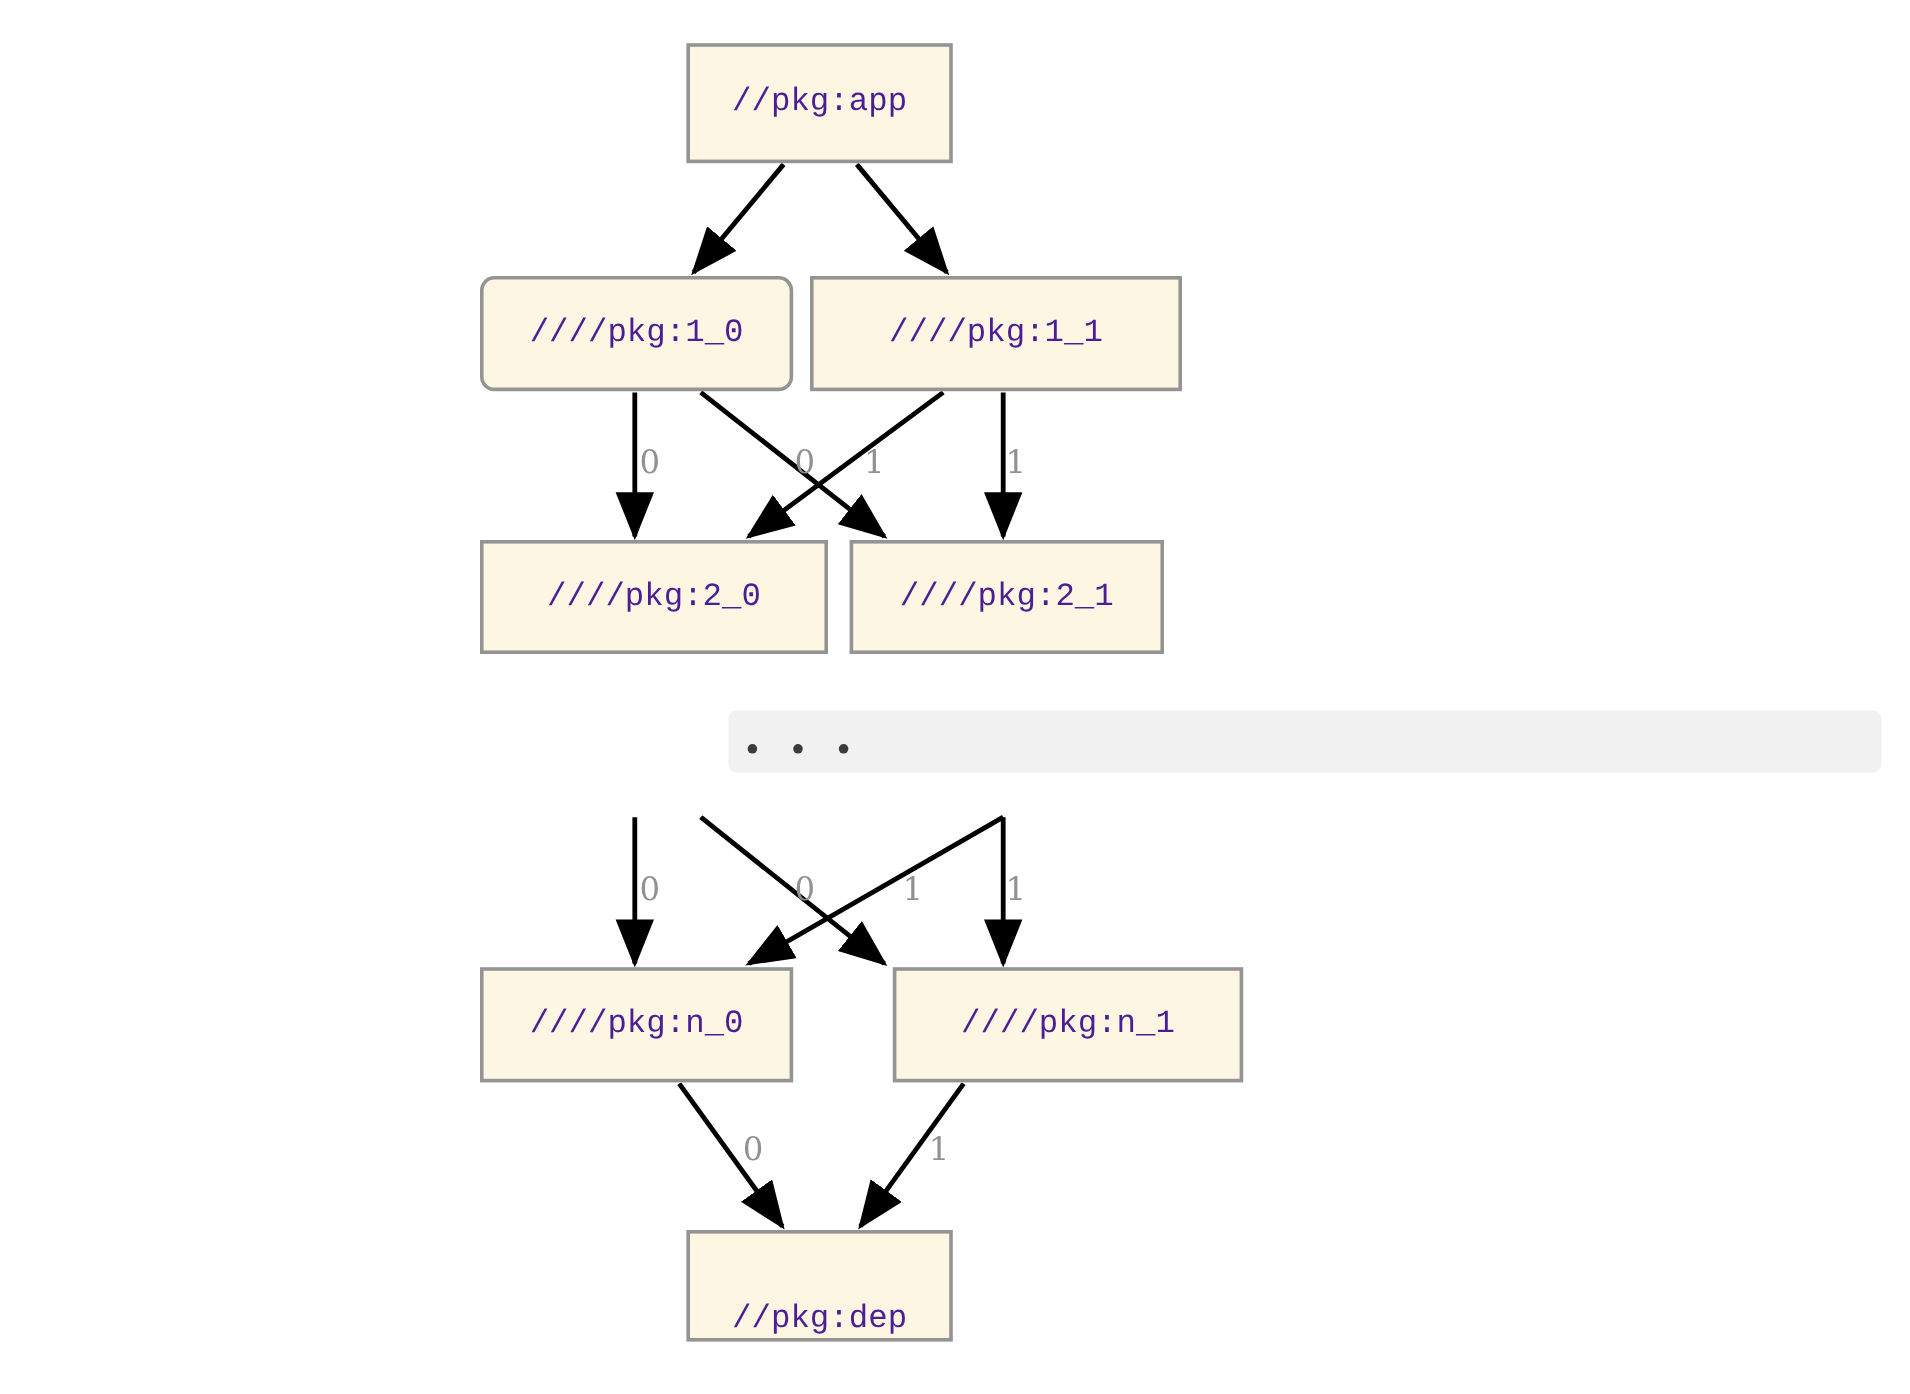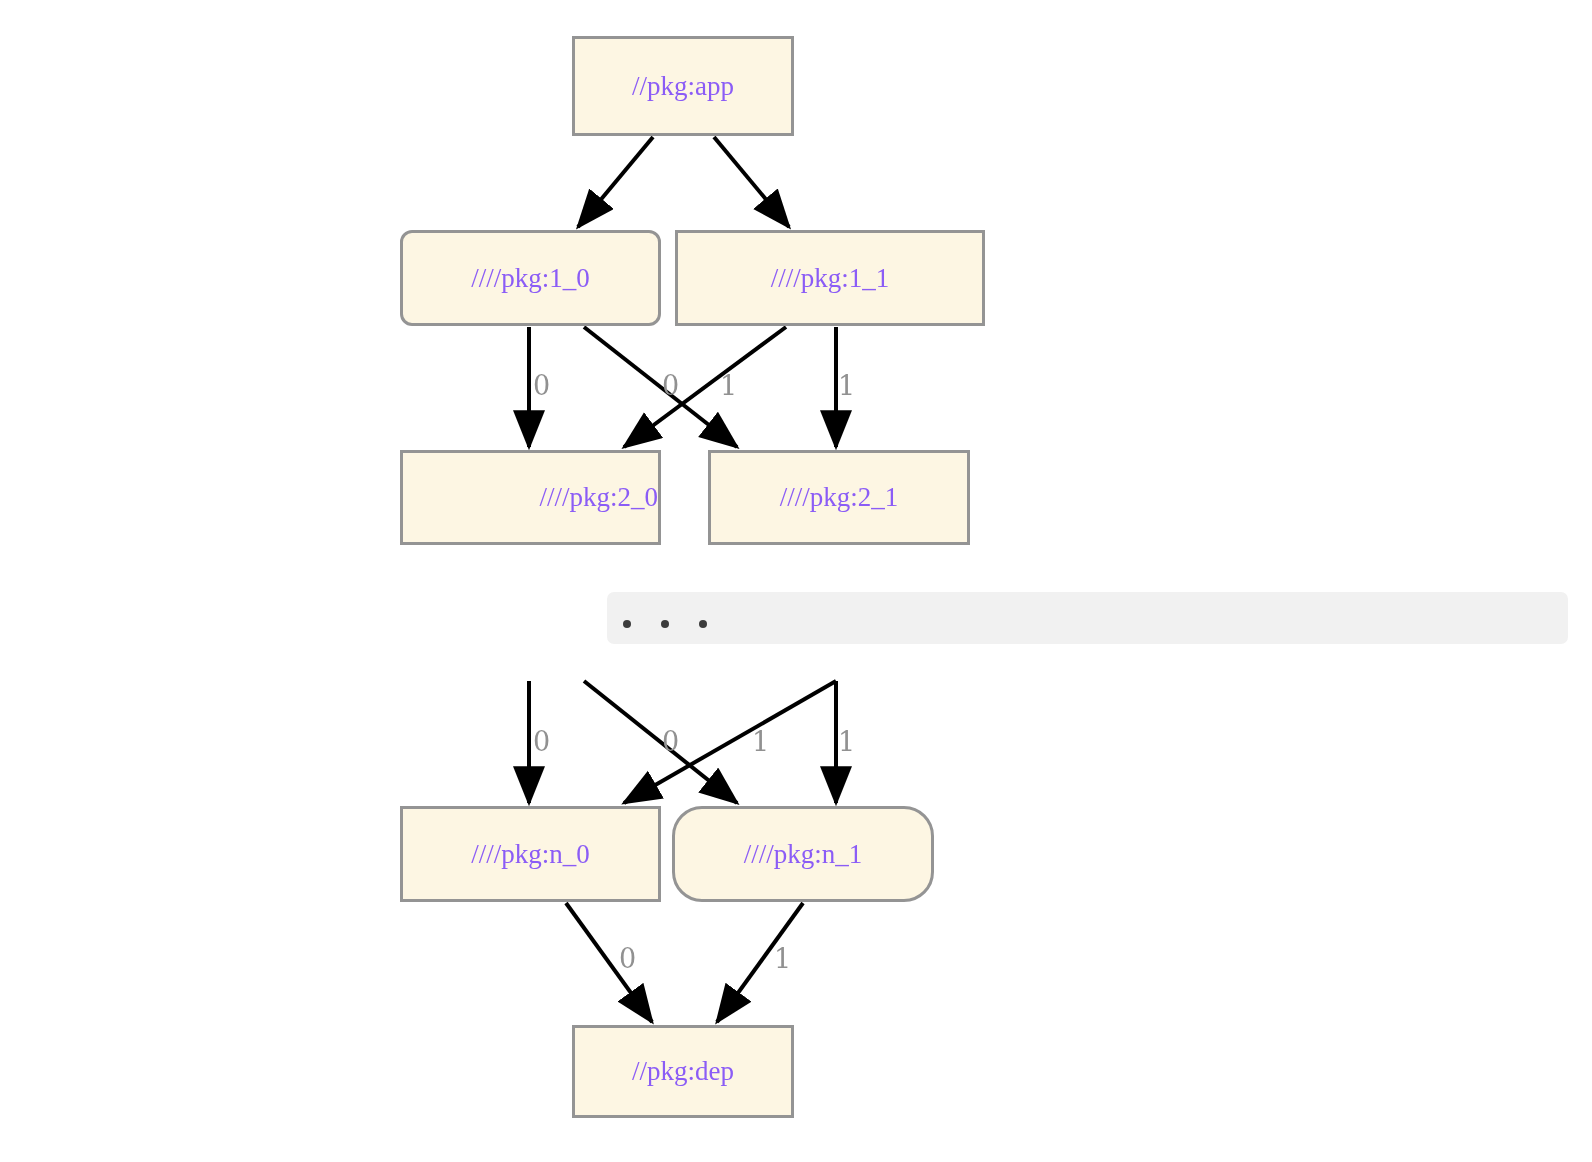--- a/index.html
+++ b/index.html
@@ -29,23 +29,23 @@
     position: absolute;
     box-sizing: border-box;
     background: #fdf6e3;
     border: 3px solid #949494;
     display: flex;
     align-items: center;
     justify-content: center;
     z-index: 3;
   }
   .node-label {
-    font-family: Liberation Serif, serif;
+    font-family: Liberation Mono, monospace;
     font-size: 27px;
-    color: #8b5cf6;
+    color: #4c1d95;
     letter-spacing: 0px;
     white-space: nowrap;
   }
   .edge-label {
     position: absolute;
     font-family: "DejaVu Serif", "Liberation Serif", serif;
     font-size: 27px;
     color: #919191;
     z-index: 4;
     white-space: nowrap;
@@ -102,33 +102,33 @@
   <div id="nodes-layer">
       <div class="node-box" style="left: 572px; top: 36px; width: 222px; height: 100px; background: rgb(253, 246, 227); border-color: rgb(148, 148, 148);">
         <span class="node-label">//pkg:app</span>
       </div>
       <div class="node-box" style="left: 400px; top: 230px; width: 261px; height: 96px; background: rgb(253, 246, 227); border-color: rgb(148, 148, 148); border-radius: 12px;">
         <span class="node-label">////pkg:1_0</span>
       </div>
       <div class="node-box" style="left: 675px; top: 230px; width: 310px; height: 96px; background: rgb(253, 246, 227); border-color: rgb(148, 148, 148);">
         <span class="node-label">////pkg:1_1</span>
       </div>
-      <div class="node-box" style="left: 400px; top: 450px; width: 261px; height: 95px; background: rgb(253, 246, 227); border-color: rgb(148, 148, 148); justify-content: flex-end;">
+      <div class="node-box" style="left: 400px; top: 450px; width: 290px; height: 95px; background: rgb(253, 246, 227); border-color: rgb(148, 148, 148);">
         <span class="node-label">////pkg:2_0</span>
       </div>
       <div class="node-box" style="left: 708px; top: 450px; width: 262px; height: 95px; background: rgb(253, 246, 227); border-color: rgb(148, 148, 148);">
         <span class="node-label">////pkg:2_1</span>
       </div>
       <div class="node-box" style="left: 400px; top: 806px; width: 261px; height: 96px; background: rgb(253, 246, 227); border-color: rgb(148, 148, 148); text-align: center;">
         <span class="node-label">////pkg:n_0</span>
       </div>
-      <div class="node-box" style="left: 672px; top: 806px; width: 262px; height: 96px; background: rgb(253, 246, 227); border-color: rgb(148, 148, 148); border-radius: 30px;">
+      <div class="node-box" style="left: 744px; top: 806px; width: 292px; height: 96px; background: rgb(253, 246, 227); border-color: rgb(148, 148, 148);">
         <span class="node-label">////pkg:n_1</span>
       </div>
-      <div class="node-box" style="left: 572px; top: 1025px; width: 222px; height: 93px; background: rgb(253, 246, 227); border-color: rgb(148, 148, 148);">
+      <div class="node-box" style="left: 572px; top: 1025px; width: 222px; height: 93px; background: rgb(253, 246, 227); border-color: rgb(148, 148, 148); align-items: flex-end;">
         <span class="node-label">//pkg:dep</span>
       </div>
     </div>
   <div id="labels-layer">
       <div class="edge-label" style="left: 533px; top: 370px; color: rgb(145, 145, 145);">0</div>
       <div class="edge-label" style="left: 662px; top: 370px; color: rgb(145, 145, 145);">0</div>
       <div class="edge-label" style="left: 720px; top: 370px; color: rgb(145, 145, 145);">1</div>
       <div class="edge-label" style="left: 838px; top: 370px; color: rgb(145, 145, 145);">1</div>
       <div class="edge-label" style="left: 533px; top: 726px; color: rgb(145, 145, 145);">0</div>
       <div class="edge-label" style="left: 662px; top: 726px; color: rgb(145, 145, 145);">0</div>

